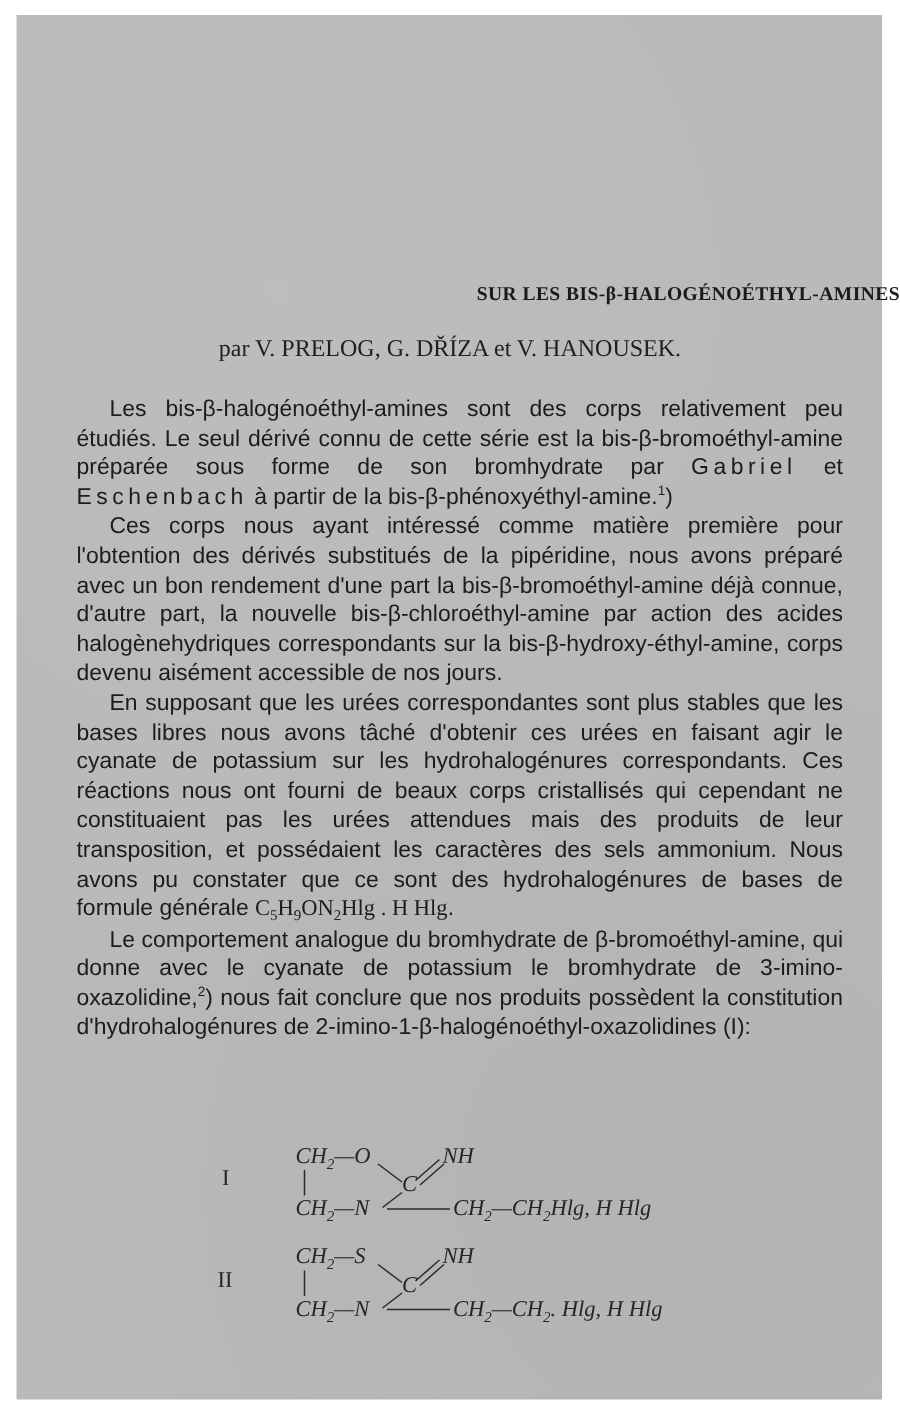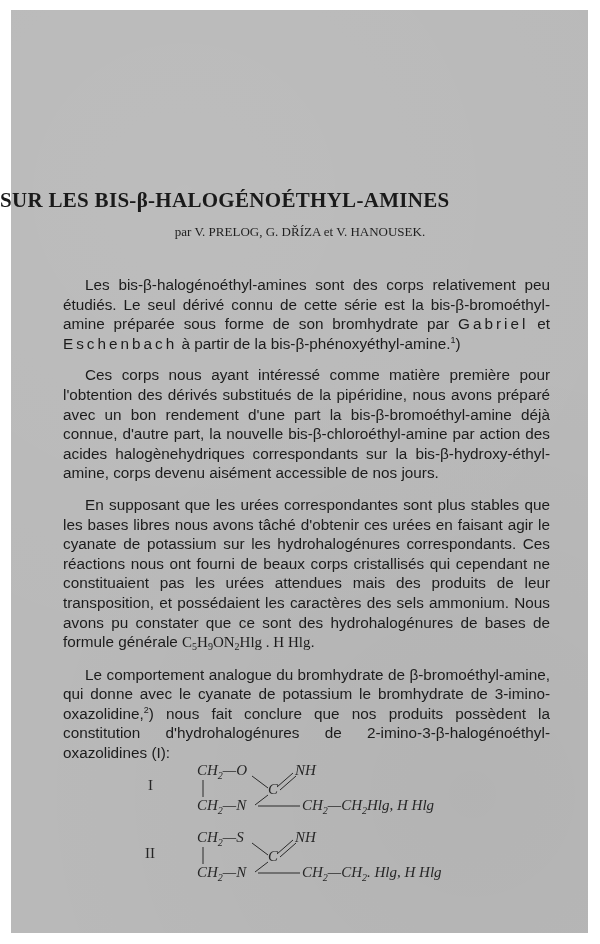--- a/index.html
+++ b/index.html
@@ -22,49 +22,49 @@
       background: #b9b9b9;
       background-image:
         radial-gradient(circle at 30% 20%, rgba(255,255,255,0.05), rgba(0,0,0,0) 60%),
         radial-gradient(circle at 80% 85%, rgba(0,0,0,0.03), rgba(0,0,0,0) 50%);
     }
     .title {
       position: absolute;
       left: 0;
       top: 188px;
       width: 600px;
-      text-align: left;
+      text-align: right;
       font-family: "Liberation Serif", serif;
       font-weight: bold;
-      font-size: 21px;
+      font-size: 13px;
       letter-spacing: 0.3px;
       color: #1a1a1a;
     }
     .authors {
       position: absolute;
       left: 0;
       top: 224px;
       width: 600px;
       text-align: center;
       font-family: "Liberation Serif", serif;
-      font-size: 13px;
+      font-size: 16px;
       color: #1f1f1f;
     }
     .body {
       position: absolute;
       left: 51px;
       top: 263px;
       width: 511px;
       font-family: "Liberation Sans", sans-serif;
       font-size: 15.3px;
       line-height: 19.6px;
       color: #1c1c1c;
     }
     .body p {
-      margin: 12px;
+      margin: 0;
       text-align: justify;
       text-align-last: left;
       text-indent: 22px;
       hyphens: none;
     }
     .spaced {
       letter-spacing: 3px;
     }
     .formula {
       font-family: "Liberation Serif", serif;
@@ -117,21 +117,21 @@
 <div class="authors">par V. PRELOG, G. DŘÍZA et V. HANOUSEK.</div>
 
 <div class="body">
   <p><span>Les bis-β-halogénoéthyl-amines sont des corps relativement peu étudiés. Le seul dérivé connu de cette série est la bis-β-bromoéthyl-amine préparée sous forme de son bromhydrate par </span><span class="spaced">Gabriel</span><span> et </span><span class="spaced">Eschenbach</span><span> à partir de la bis-β-phénoxyéthyl-amine.</span><sup class="fn">1</sup><span>)</span></p>
 
   <p>Ces corps nous ayant intéressé comme matière première pour l'obtention des dérivés substitués de la pipéridine, nous avons préparé avec un bon rendement d'une part la bis-β-bromoéthyl-amine déjà connue, d'autre part, la nouvelle bis-β-chloroéthyl-amine par action des acides halogènehydriques correspondants sur la bis-β-hydroxy-éthyl-amine, corps devenu aisément accessible de nos jours.</p>
 
 
   <p><span>En supposant que les urées correspondantes sont plus stables que les bases libres nous avons tâché d'obtenir ces urées en faisant agir le cyanate de potassium sur les hydrohalogénures correspondants. Ces réactions nous ont fourni de beaux corps cristallisés qui cependant ne constituaient pas les urées attendues mais des produits de leur transposition, et possédaient les caractères des sels ammonium. Nous avons pu constater que ce sont des hydrohalogénures de bases de formule générale </span><span class="formula"><span>C</span><sub>5</sub><span>H</span><sub>9</sub><span>ON</span><sub>2</sub><span>Hlg . H Hlg</span></span><span>.</span></p>
 
-  <p><span>Le comportement analogue du bromhydrate de β-bromoéthyl-amine, qui donne avec le cyanate de potassium le bromhydrate de 3-imino-oxazolidine,</span><sup class="fn">2</sup><span>) nous fait conclure que nos produits possèdent la constitution d'hydrohalogénures de 2-imino-3-β-halogénoéthyl-oxazolidines (I):</span></p>
+  <p><span>Le comportement analogue du bromhydrate de β-bromoéthyl-amine, qui donne avec le cyanate de potassium le bromhydrate de 3-imino-oxazolidine,</span><sup class="fn">2</sup><span>) nous fait conclure que nos produits possèdent la constitution d'hydrohalogénures de 2-imino-1-β-halogénoéthyl-oxazolidines (I):</span></p>
 </div>
 
 <svg class="struct" viewBox="0 0 600 944">
 
   <g>
     <text class="roman" x="148" y="790">I</text>
     <text class="it" x="197" y="775"><tspan>CH</tspan><tspan class="sub" dy="4">2</tspan><tspan dy="-4">—O</tspan></text>
     <line x1="252" y1="776" x2="268" y2="788"></line>
     <text class="it" x="268" y="794">C</text>
     <line x1="277" y1="787" x2="293" y2="773"></line>

